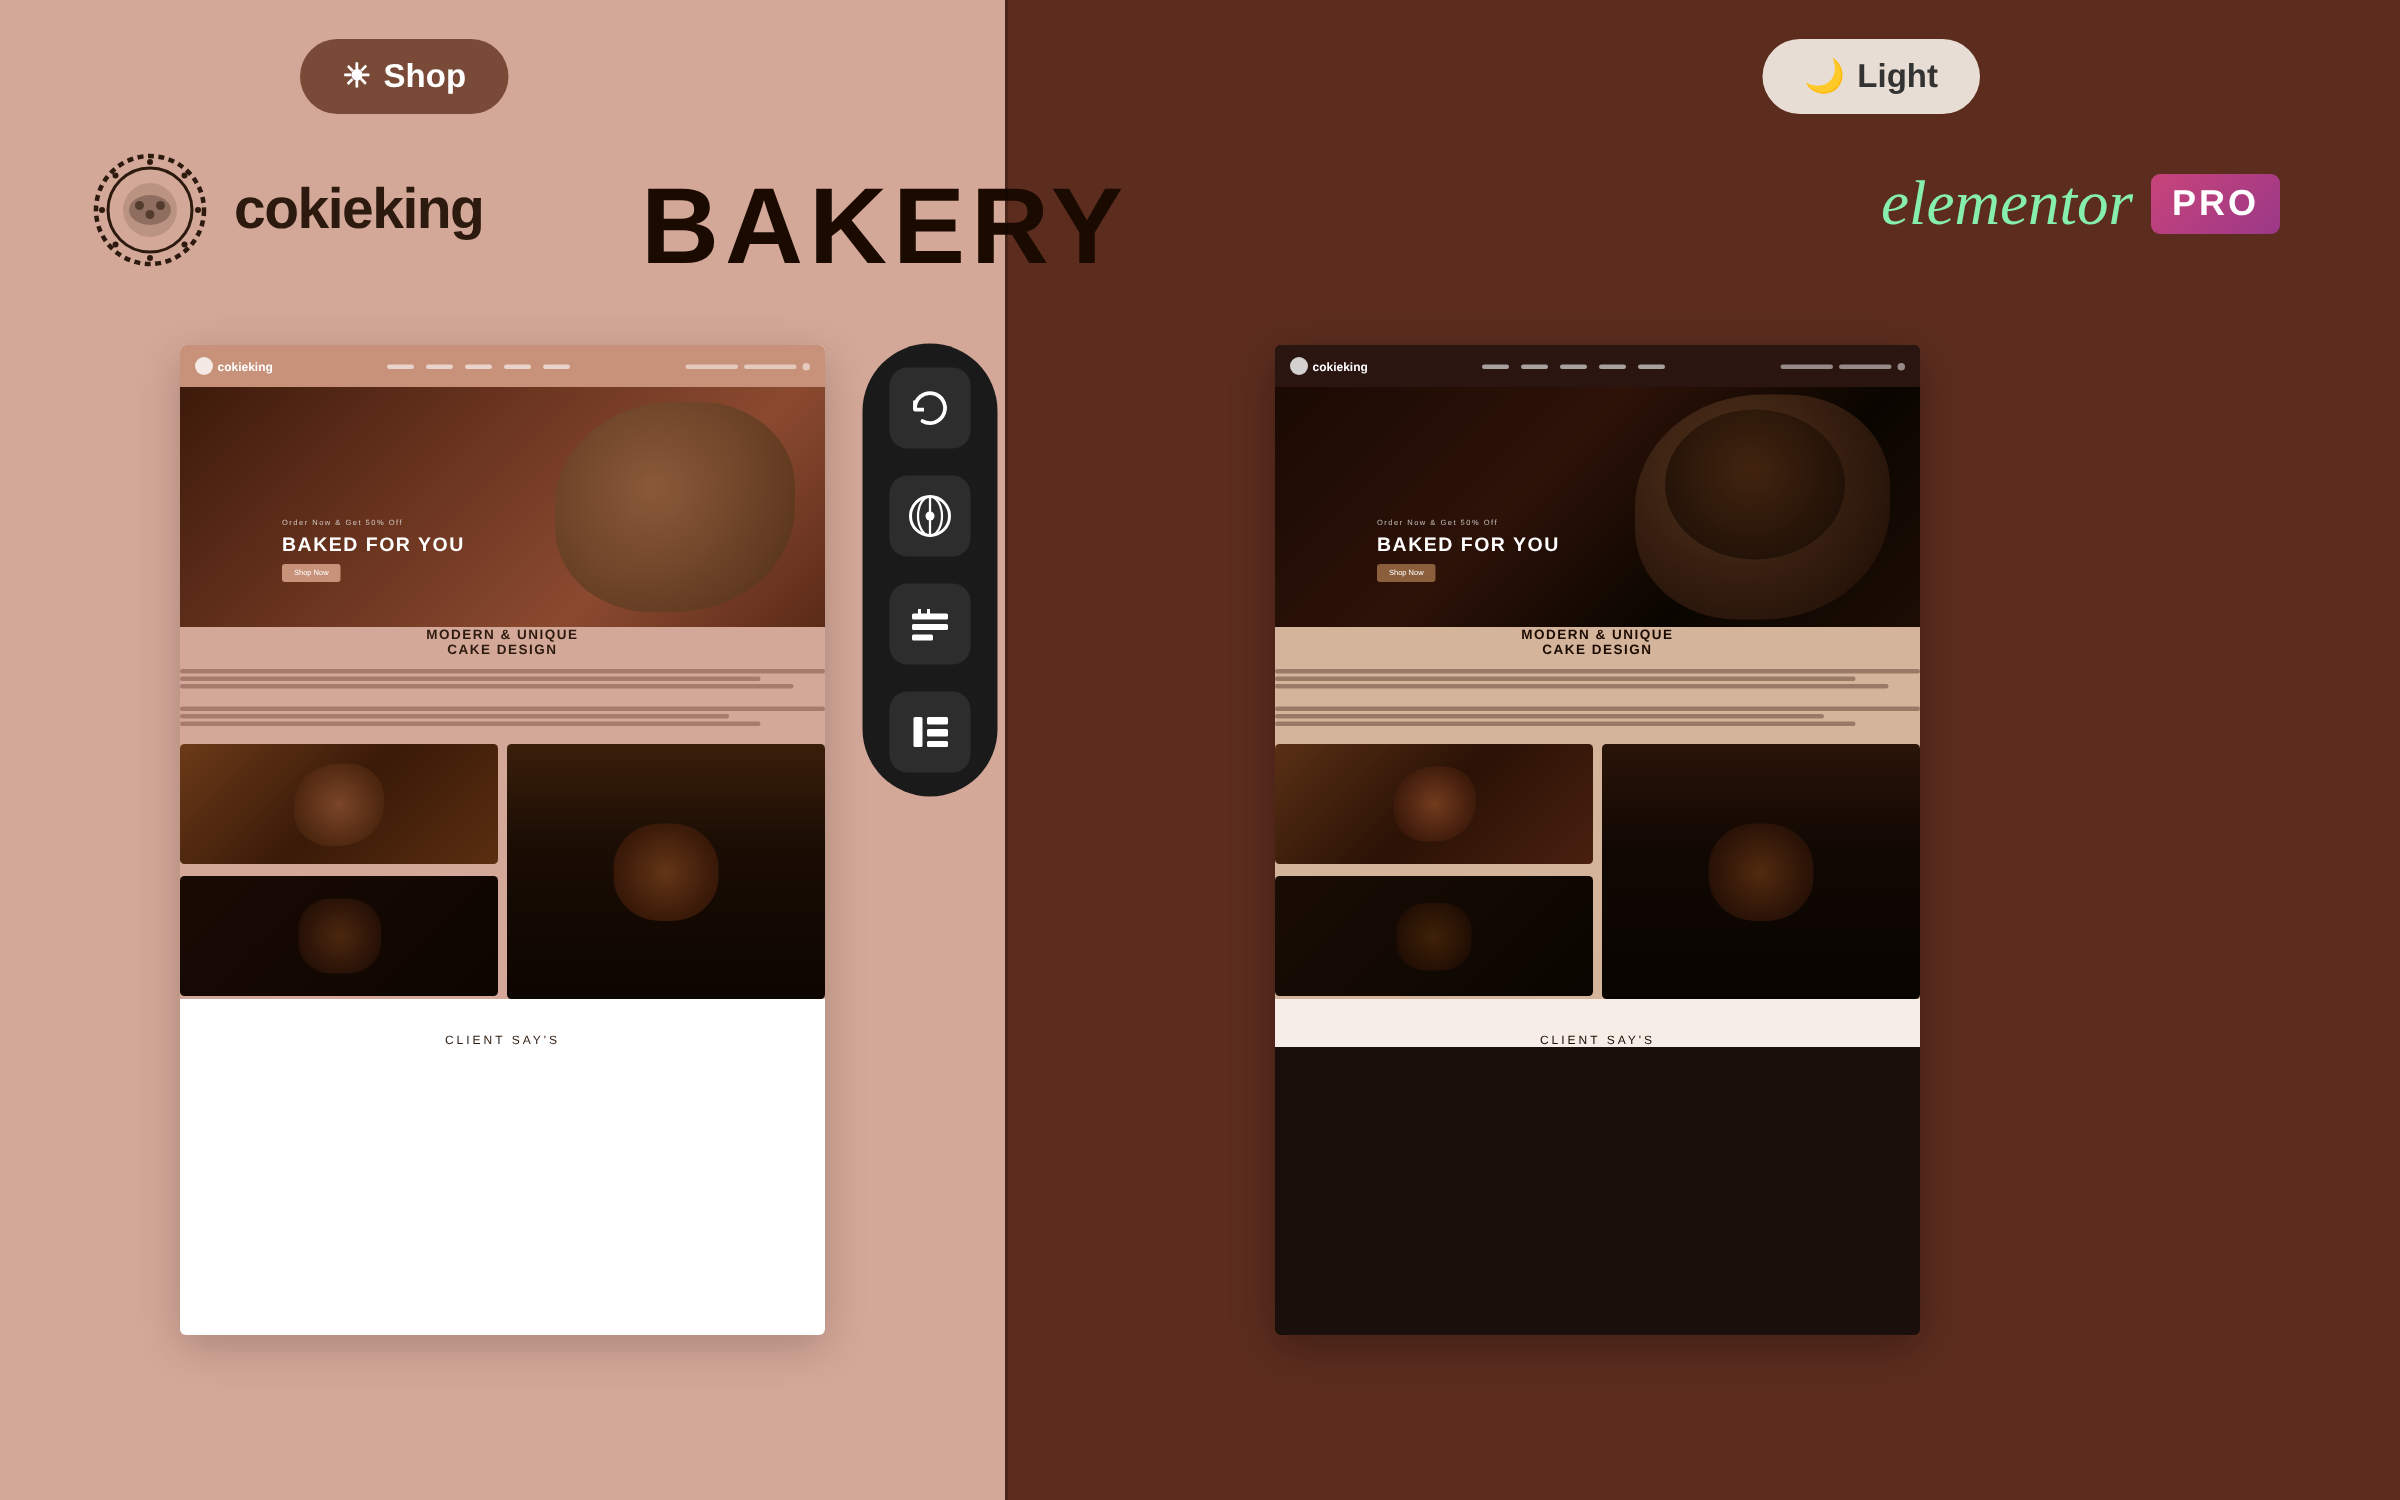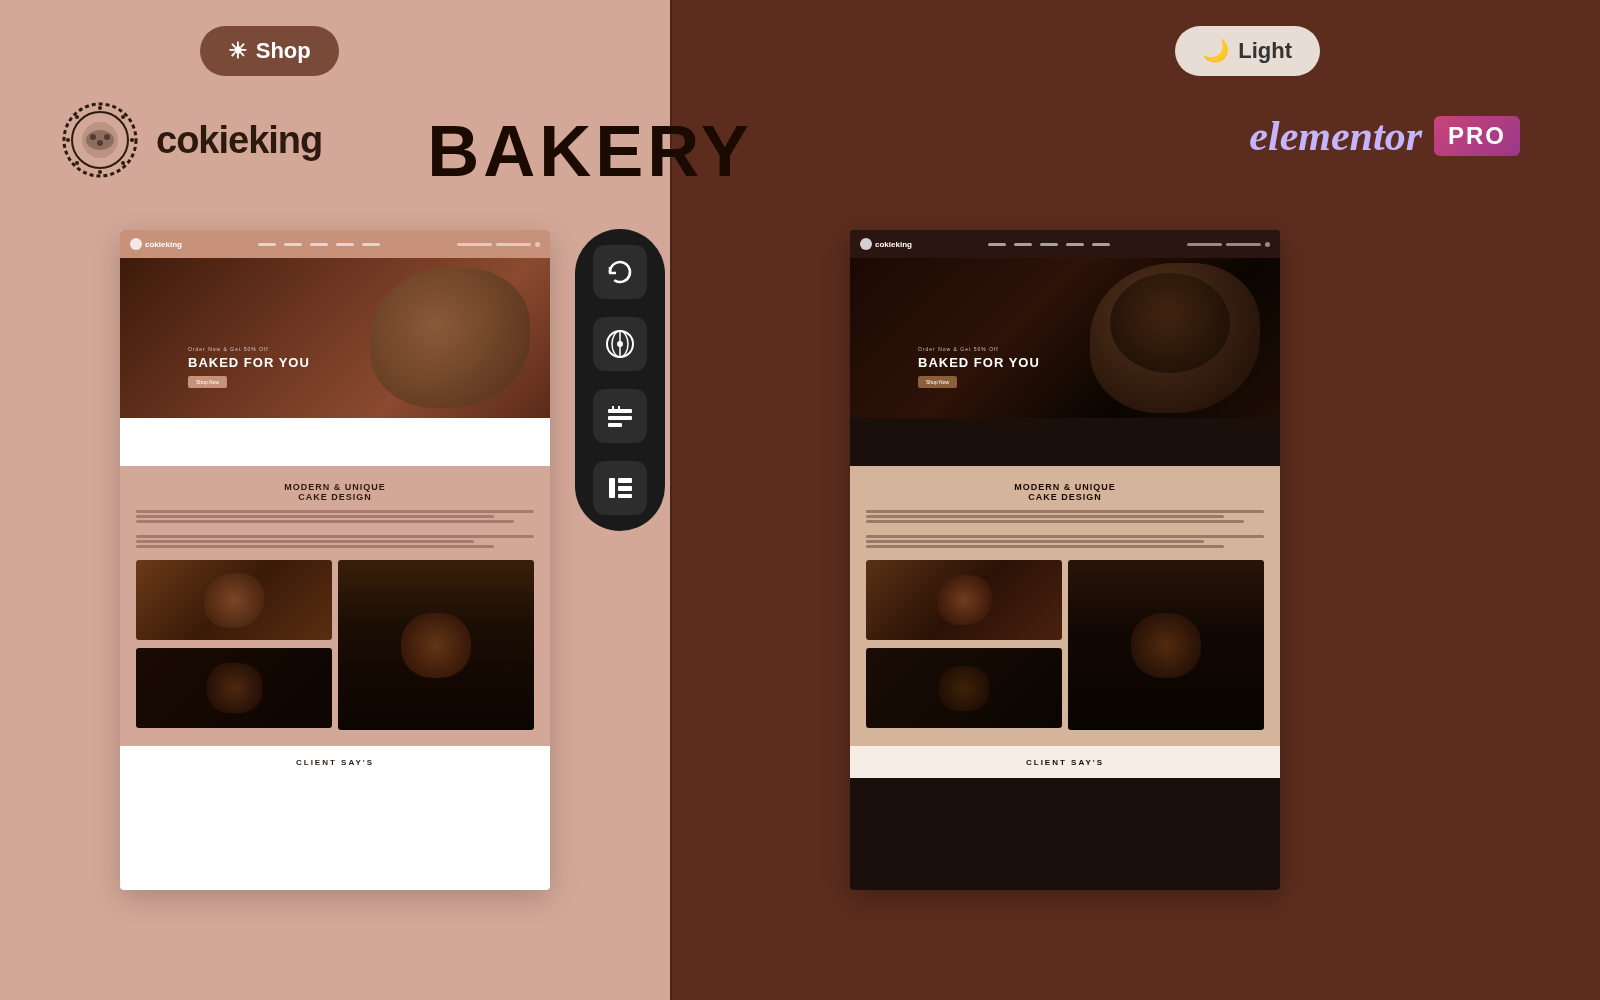--- a/index.html
+++ b/index.html
@@ -102,22 +102,22 @@
       position: absolute;
       top: 112px;
       right: 80px;
       display: flex;
       align-items: center;
       gap: 12px;
     }
 
     .elementor-text {
       font-size: 42px;
-      font-weight: 700;
-      color: #c4b5fd;
+      font-weight: 400;
+      color: #86efac;
       font-style: italic;
       font-family: Georgia, serif;
     }
 
     .pro-badge {
       background: linear-gradient(135deg, #c8447a, #9b3888);
       color: #fff;
       font-size: 24px;
       font-weight: 900;
       padding: 6px 14px;
@@ -273,22 +273,20 @@
       padding: 3px 8px;
       border-radius: 2px;
     }
 
     .mock-shop-btn-dark {
       background: #8b5e3c;
     }
 
     
     .mock-content {
-      padding: 16px;
-      margin-top: 48px;
     }
 
     .mock-content-light { background: #d4a898; }
     .mock-content-dark { background: #d4b49a; }
 
     .mock-section-title {
       font-size: 9px;
       font-weight: 900;
       text-align: center;
       letter-spacing: 1px;
@@ -333,24 +331,24 @@
 
     .mock-img-3 {
       height: 80px;
       background: linear-gradient(135deg, #1a0a03, #0d0500);
     }
 
     
     .mock-clients {
       height: 32px;
       display: flex;
-      align-items: center;
+      align-items: flex-end;
       justify-content: center;
       font-size: 8px;
-      font-weight: 700;
+      font-weight: 400;
       letter-spacing: 2px;
     }
     .mock-clients-light { background: #fff; color: #2c1a0e; }
     .mock-clients-dark { background: #f5ede6; color: #1a0a00; }
 
     
     .center-pill {
       position: absolute;
       left: 50%;
       top: 50%;

